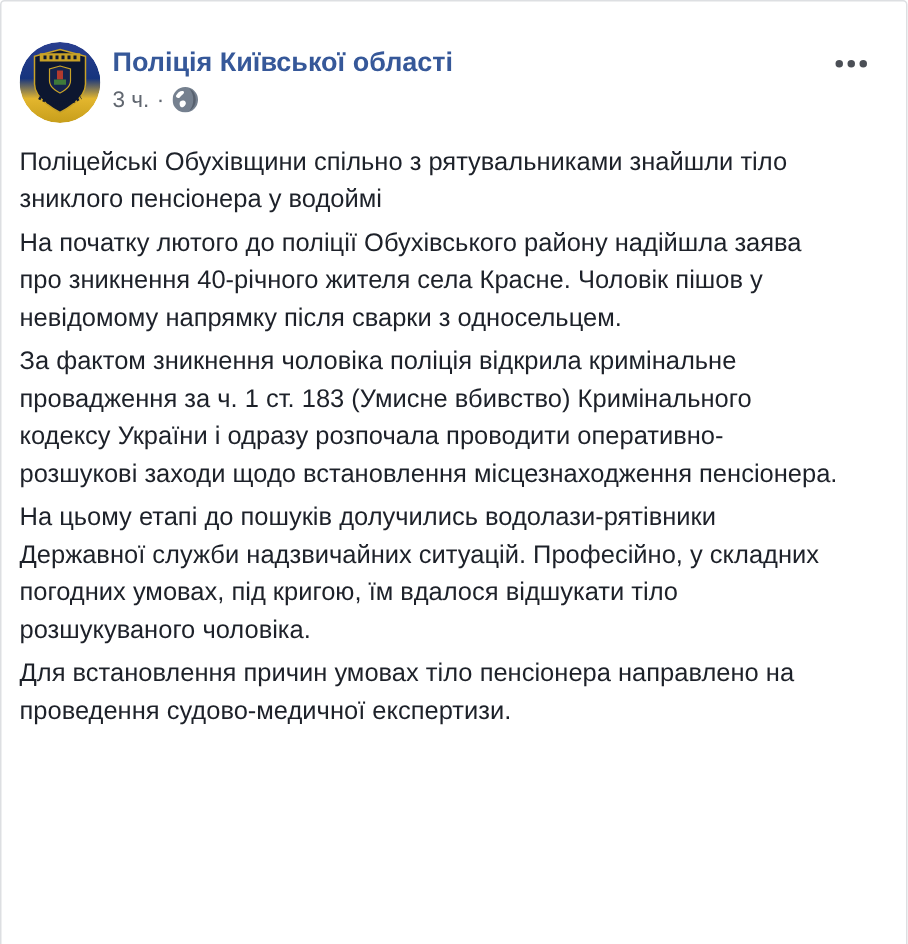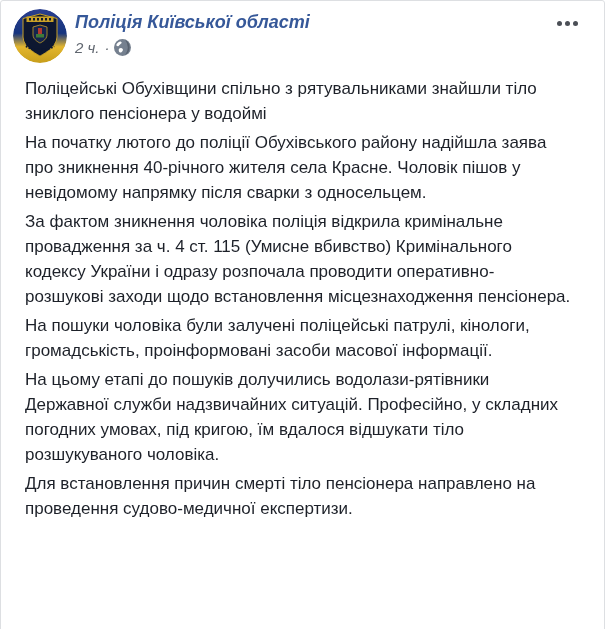--- a/index.html
+++ b/index.html
@@ -14,22 +14,21 @@
     left: 0; top: 0;
     width: 605px; height: 700px;
     background: #ffffff;
     border: 1px solid #dddfe2;
     border-radius: 3px;
   }
   
   .post-header {
     display: flex;
     align-items: flex-start;
-    padding: 8px 12px 0 12px;
-    font-style: italic;
+    padding: 27px 12px 0 12px;
   }
   .avatar {
     width: 54px; height: 54px;
     border-radius: 50%;
     overflow: hidden;
     flex: 0 0 auto;
     cursor: pointer;
   }
   .header-text { margin-left: 8px; padding-top: 2px; flex: 1 1 auto; min-width: 0; }
   .page-name {
@@ -63,21 +62,21 @@
     border: none;
     background: transparent;
   }
   .menu-btn .dot {
     width: 5px; height: 5px;
     border-radius: 50%;
     background: #4b4f56;
   }
   
   .post-body {
-    padding: 13px 12px 0 24px;
+    padding: 13px 12px 0 12px;
     font-size: 17px;
     line-height: 25px;
     color: #1d2129;
   }
   .post-paragraph {
     white-space: pre-line;
     margin: 0 0 4px 0;
   }
 </style>
 </head>
@@ -111,21 +110,21 @@
           <rect x="25" y="19" width="4" height="6" fill="#b23a2e"></rect>
           <rect x="23" y="25" width="8" height="3.5" fill="#3f7a3a"></rect>
           <path d="M13 37 Q27 45 41 37" fill="none" stroke="#0d1730" stroke-width="2.4" stroke-dasharray="1.6 1.3"></path>
         </svg>
       </span>
     </div>
 
     <div class="header-text">
       <a class="page-name">Поліція Київської області</a>
       <div class="meta-row">
-        <span class="meta-timestamp">2 ч.</span>
+        <span class="meta-timestamp">3 ч.</span>
         <span class="meta-sep">·</span>
         <span class="globe-icon">
           <svg width="17" height="17" viewBox="0 0 16 16" aria-hidden="true">
             <circle cx="8" cy="8" r="8" fill="#75808f"></circle>
             <path d="M10.5 1 A8 8 0 0 1 10.5 15 A11 11 0 0 0 10.5 1 Z" fill="#57606e"></path>
             <path d="M2.2 5.5 C3 3.5 5 2.2 6.5 2.5 C7.8 2.8 7.2 4.2 6.2 4.8 C5 5.5 4.8 6.8 3.8 6.9 C2.9 7 2 6.3 2.2 5.5 Z" fill="#ffffff"></path>
             <path d="M5 9 C6 8.2 7.6 8.4 8.2 9.4 C8.8 10.4 8 11.6 7 12.4 C6.2 13 5 12.8 4.7 11.8 C4.4 10.8 4.3 9.6 5 9 Z" fill="#ffffff"></path>
           </svg>
         </span>
       </div>
@@ -139,26 +138,24 @@
 
   </div>
 
   <div class="post-body">
     <p class="post-paragraph">Поліцейські Обухівщини спільно з рятувальниками знайшли тіло
 зниклого пенсіонера у водоймі</p>
     <p class="post-paragraph">На початку лютого до поліції Обухівського району надійшла заява
 про зникнення 40-річного жителя села Красне. Чоловік пішов у
 невідомому напрямку після сварки з односельцем.</p>
     <p class="post-paragraph">За фактом зникнення чоловіка поліція відкрила кримінальне
-провадження за ч. 4 ст. 115 (Умисне вбивство) Кримінального
+провадження за ч. 1 ст. 183 (Умисне вбивство) Кримінального
 кодексу України і одразу розпочала проводити оперативно-
 розшукові заходи щодо встановлення місцезнаходження пенсіонера.</p>
-    <p class="post-paragraph">На пошуки чоловіка були залучені поліцейські патрулі, кінологи,
-громадськість, проінформовані засоби масової інформації.</p>
     <p class="post-paragraph">На цьому етапі до пошуків долучились водолази-рятівники
 Державної служби надзвичайних ситуацій. Професійно, у складних
 погодних умовах, під кригою, їм вдалося відшукати тіло
 розшукуваного чоловіка.</p>
-    <p class="post-paragraph">Для встановлення причин смерті тіло пенсіонера направлено на
+    <p class="post-paragraph">Для встановлення причин умовах тіло пенсіонера направлено на
 проведення судово-медичної експертизи.</p>
   </div>
 
 </div>
 
 </body></html>

